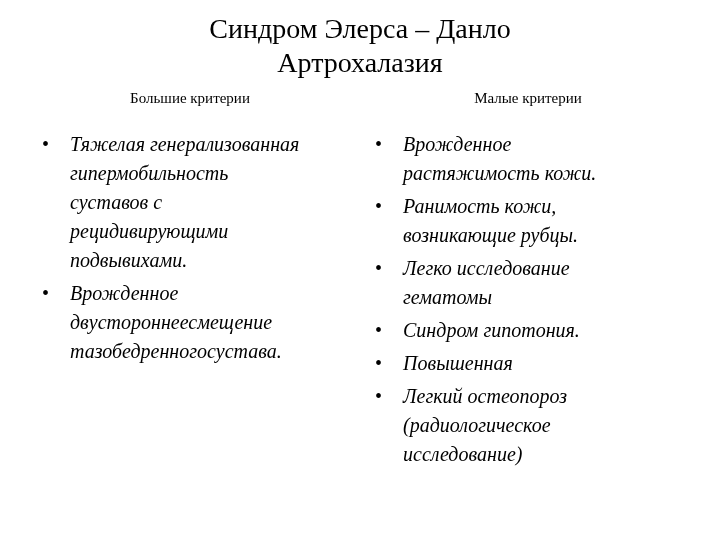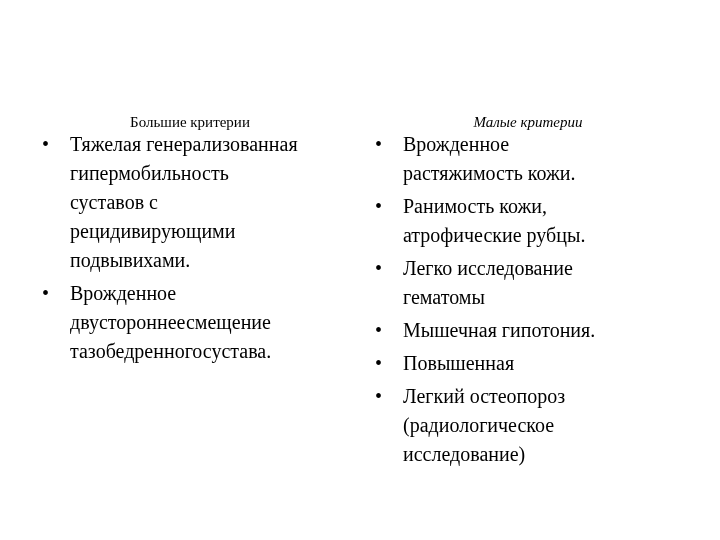--- a/index.html
+++ b/index.html
@@ -24,50 +24,51 @@
       font-size: 28px;
       line-height: 34px;
     }
     .title .line { display: block; }
     .col-header {
       position: absolute;
       top: 88px;
       font-size: 15px;
       line-height: 20px;
       text-align: center;
-      margin-top: 24px;
     }
     .col-header.left { left: 90px; width: 200px; }
-    .col-header.right { left: 428px; width: 200px; font-style: italic; }
+    .col-header.right { left: 428px; width: 200px; }
     .list {
       position: absolute;
       margin: 0;
       padding: 0;
       list-style: none;
       font-size: 20px;
       line-height: 29px;
     }
     .list.left { left: 38px; top: 130px; width: 330px; }
     .list.right { left: 371px; top: 130px; width: 340px; }
     .list li {
       position: relative;
       padding-left: 32px;
       margin: 0 0 4px 0;
     }
     .list li .bullet {
       position: absolute;
       left: 4px;
       top: 0;
     }
-    .list li .text { display: block; white-space: pre-line; }
+    .list li .text { display: block; white-space: pre-line; font-style: italic; }
   </style>
 </head>
 <body>
 
 <div class="title">
+  <span class="line">Синдром Элерса – Данло</span>
+  <span class="line">Артрохалазия</span>
 </div>
 
 <div class="col-header left">Большие критерии</div>
 <div class="col-header right">Малые критерии</div>
 
 <ul class="list left">
   <li>
     <span class="bullet">•</span>
     <span class="text">Тяжелая генерализованная
 гипермобильность
@@ -85,30 +86,30 @@
 
 <ul class="list right">
   <li>
     <span class="bullet">•</span>
     <span class="text">Врожденное
 растяжимость кожи.</span>
   </li>
   <li>
     <span class="bullet">•</span>
     <span class="text">Ранимость кожи,
-атрофические рубцы.</span>
+возникающие рубцы.</span>
   </li>
   <li>
     <span class="bullet">•</span>
     <span class="text">Легко исследование
 гематомы</span>
   </li>
   <li>
     <span class="bullet">•</span>
-    <span class="text">Мышечная гипотония.</span>
+    <span class="text">Синдром гипотония.</span>
   </li>
   <li>
     <span class="bullet">•</span>
     <span class="text">Повышенная</span>
   </li>
   <li>
     <span class="bullet">•</span>
     <span class="text">Легкий остеопороз
 (радиологическое
 исследование)</span>

